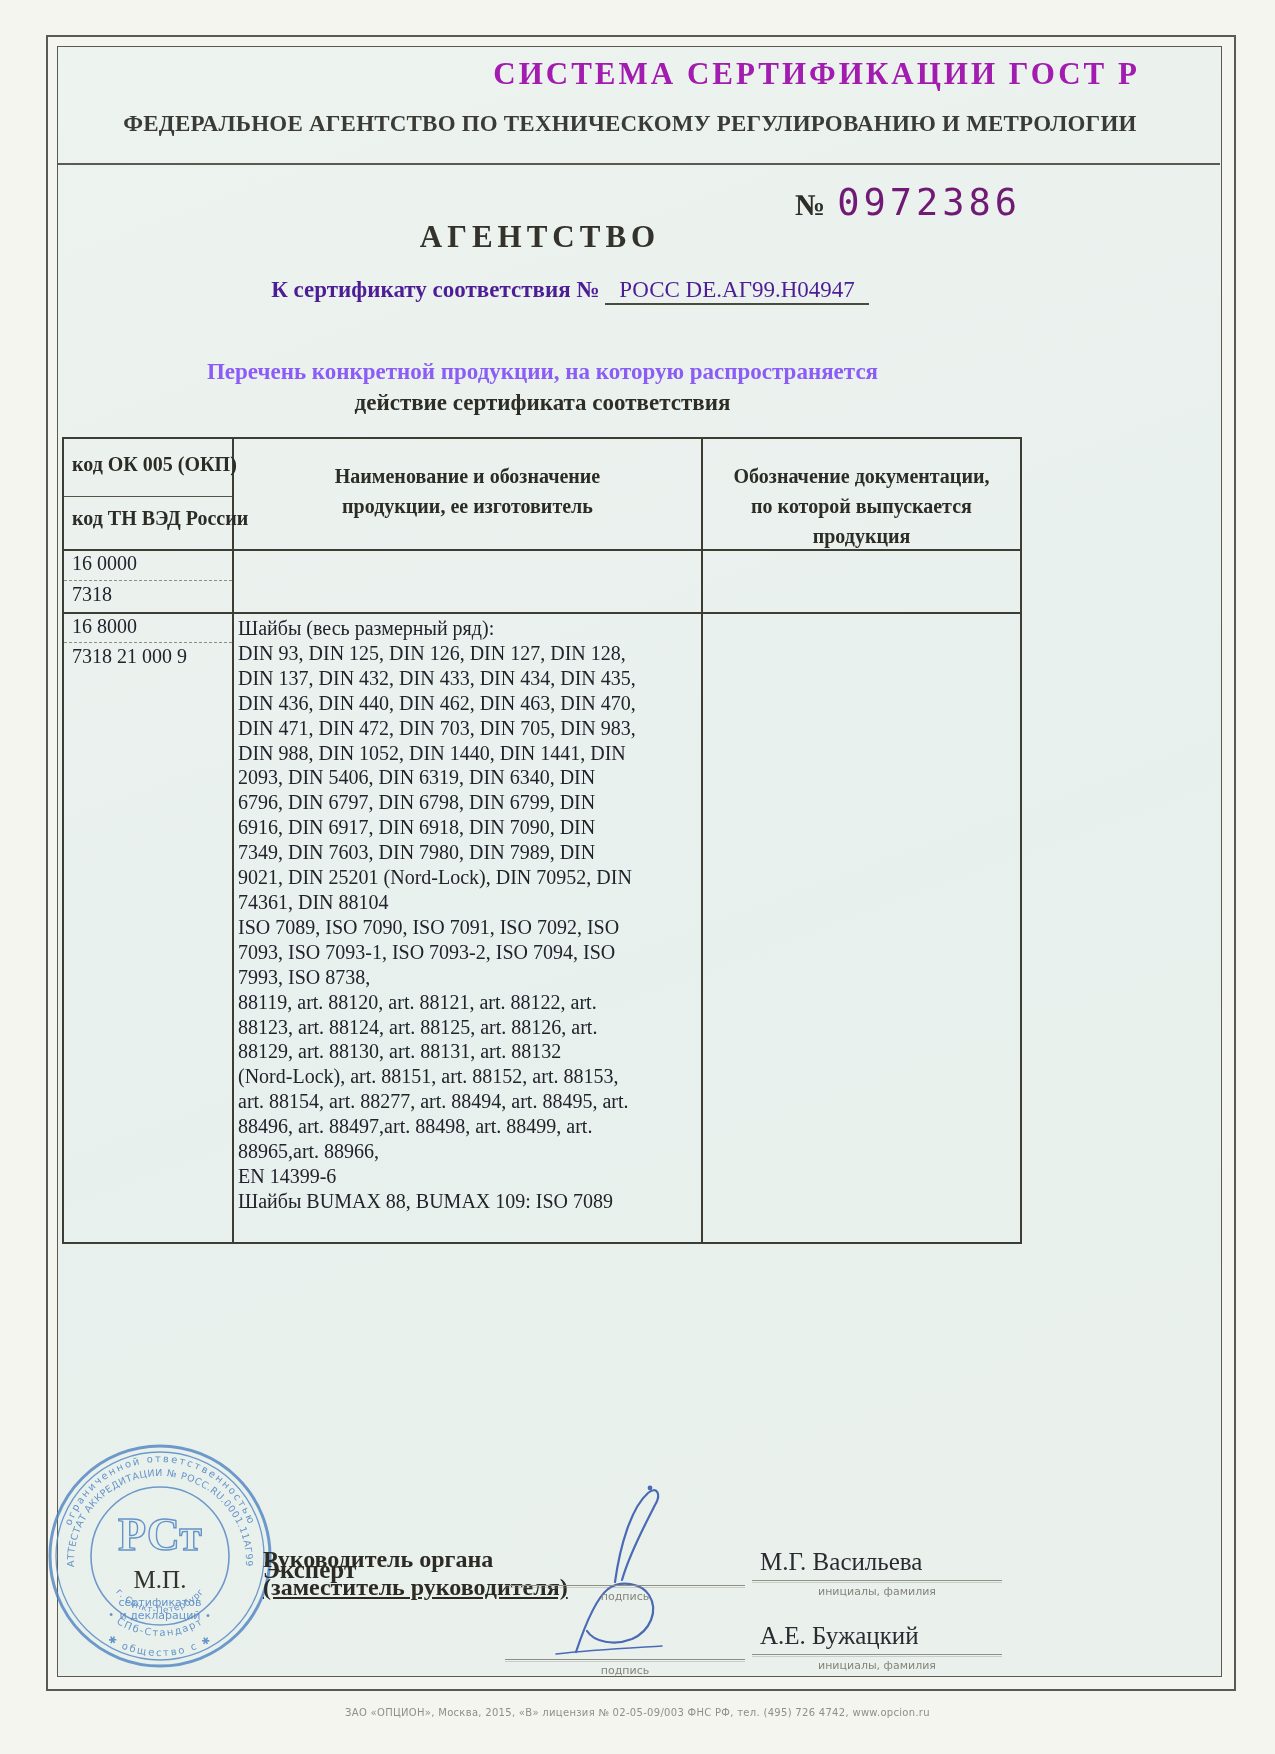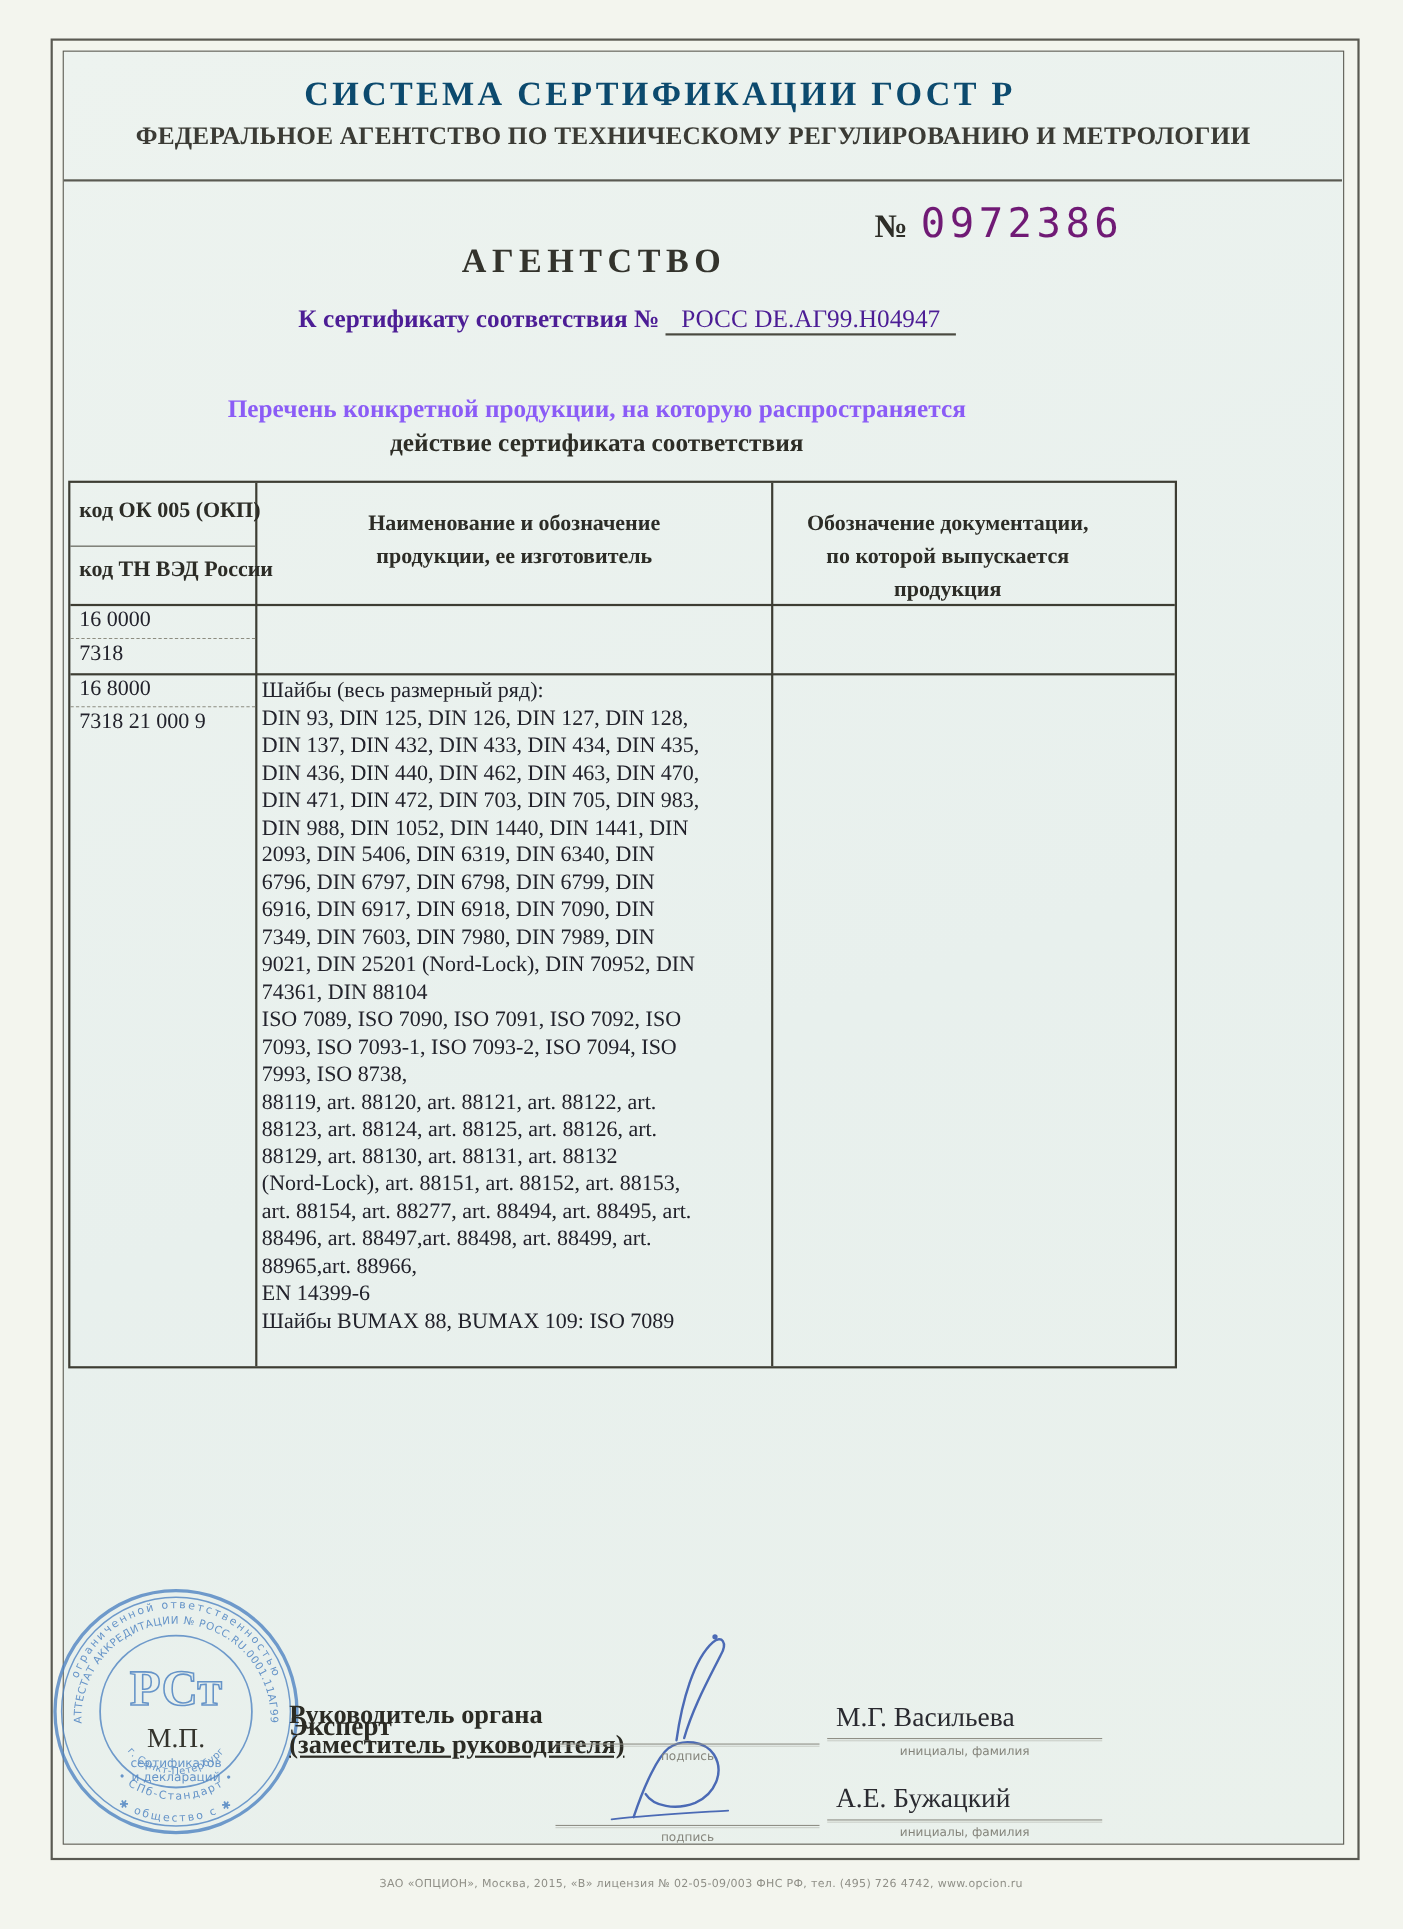--- a/index.html
+++ b/index.html
@@ -10,38 +10,38 @@
     color:#26261f;
     overflow:hidden;
   }
   .abs{position:absolute;}
   
   .frame-outer{left:46px;top:35px;width:1186px;height:1652px;border:2px solid #5a5a52;}
   .frame-inner{left:57px;top:46px;width:1163px;height:1629px;border:1px solid #5a5a52;
     background:linear-gradient(160deg,#edf3ef 0%,#e8f0ed 55%,#eaf1ec 100%);}
   .header-divider{left:58px;top:163px;width:1162px;height:2px;background:#5a5a52;}
   
-  .h1{left:60px;top:67px;width:1080px;text-align:center;font-size:31px;font-weight:bold;
-      letter-spacing:3px;color:#0c4a6e;}
+  .h1{left:60px;top:56px;width:1080px;text-align:right;font-size:31px;font-weight:bold;
+      letter-spacing:3px;color:#a21caf;}
   .h2{left:60px;top:111px;width:1140px;text-align:center;font-size:23px;font-weight:bold;
       letter-spacing:0.2px;color:#3b3b35;}
   
   .blank-no{left:795px;top:181px;display:flex;align-items:baseline;gap:12px;}
   .blank-no .nosign{font-size:30px;font-weight:bold;color:#2e2e28;}
   .blank-no .digits{font-family:"DejaVu Sans Mono", monospace;font-size:37px;
       color:#701a75;letter-spacing:4px;}
   .doc-title{left:330px;top:219px;width:420px;text-align:center;font-size:31px;
       font-weight:bold;letter-spacing:5px;color:#33332c;}
   .cert-line{left:0;top:277px;width:1140px;text-align:center;font-size:23px;color:#4c1d95;}
   .cert-line .lbl{font-weight:bold;}
   .cert-line .val{border-bottom:2px solid #4a4a40;padding:0 14px 1px 14px;}
   .purpose1{left:0;top:359px;width:1085px;text-align:center;font-size:23px;font-weight:bold;color:#8b5cf6;}
   .purpose2{left:0;top:390px;width:1085px;text-align:center;font-size:23px;font-weight:bold;color:#2d2d26;}
   
-  .ptable{left:62px;top:437px;width:956px;height:803px;border:2px solid #3d3d33;padding-left:48px;}
+  .ptable{left:62px;top:437px;width:956px;height:803px;border:2px solid #3d3d33;}
   .ptable .vline{position:absolute;top:0;bottom:0;width:2px;background:#3d3d33;}
   .v1{left:168px;} .v2{left:637px;}
   .ptable .hline{position:absolute;left:0;right:0;height:2px;background:#3d3d33;}
   .hl-header{top:110px;} .hl-row1{top:173px;}
   .col1-split{position:absolute;left:0;width:168px;top:57px;height:1px;background:#55554b;}
   .dash{position:absolute;left:0;width:168px;border-top:1px dashed #8d8d81;}
   .d1{top:141px;} .d2{top:203px;}
   .cell{position:absolute;font-size:20px;color:#22222b;}
   .c1top{left:8px;top:14px;font-weight:bold;color:#2c2c26;}
   .c1bot{left:8px;top:68px;font-weight:bold;color:#2c2c26;}

